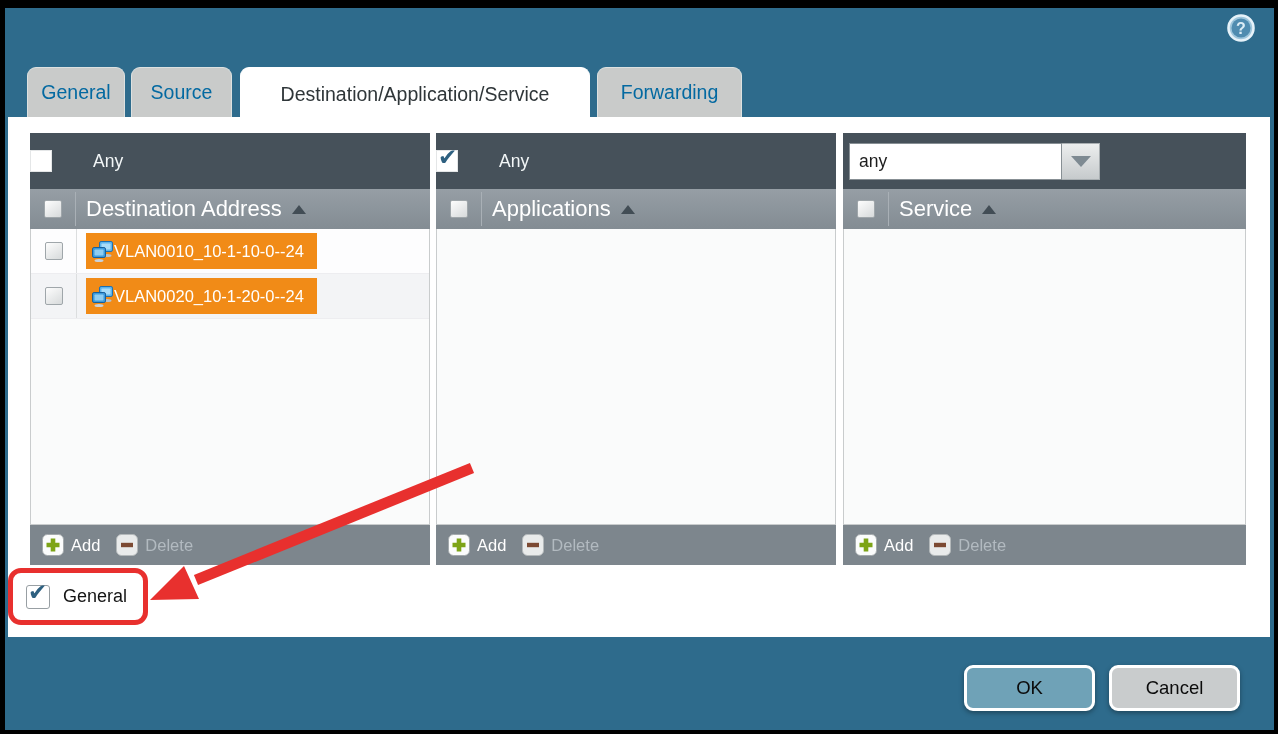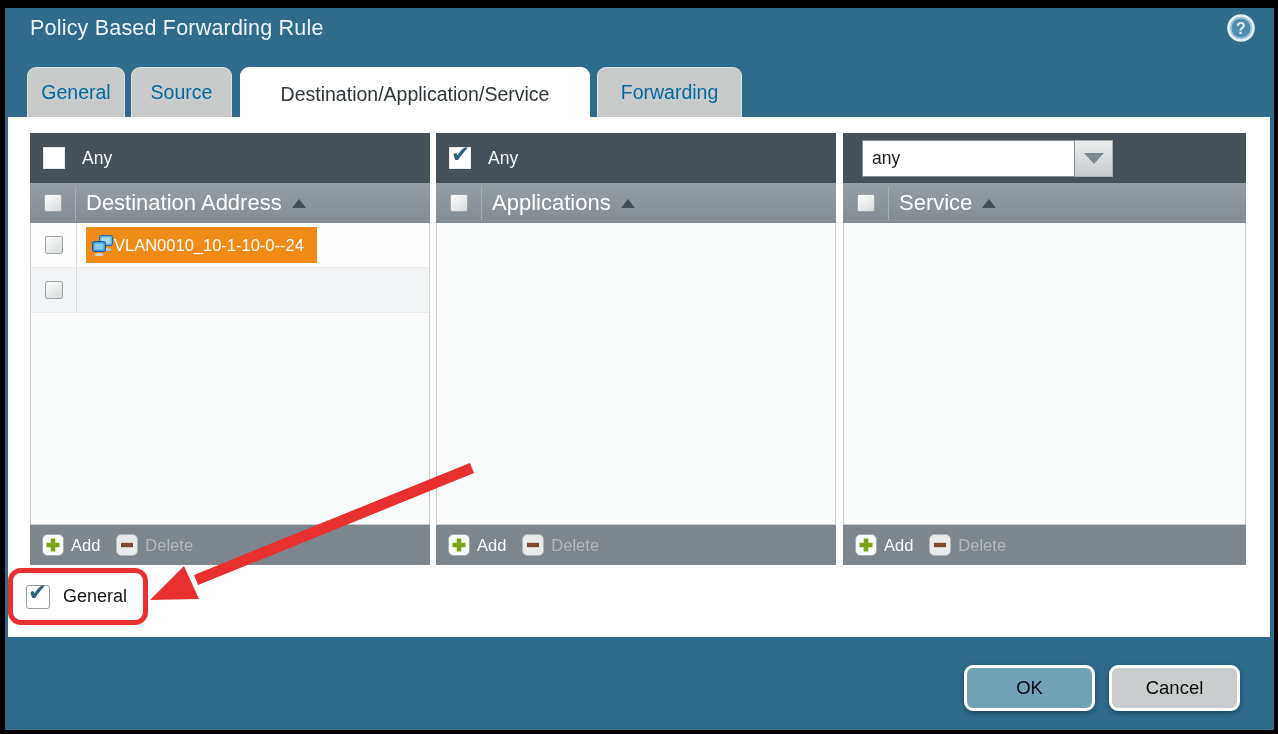--- a/index.html
+++ b/index.html
@@ -24,21 +24,21 @@
   .tab-source{left:131px;width:101px;}
   .tab-dest{left:240px;width:350px;}
   .tab-forwarding{left:597px;width:145px;}
   
   .content{position:absolute;left:8px;top:117px;width:1262px;height:520px;background:#ffffff;z-index:1;}
   
   .panel{position:absolute;top:133px;height:432px;display:flex;flex-direction:column;z-index:2;}
   .panel.p1{left:30px;width:400px;}
   .panel.p2{left:436px;width:400px;}
   .panel.p3{left:843px;width:403px;}
-  .p-any{height:50px;background:#46515a;display:flex;align-items:center;padding-left:13px;box-sizing:border-box;flex:none;}
+  .p-any{height:56px;background:#46515a;display:flex;align-items:center;box-sizing:border-box;flex:none;gap:24px;}
   .p-any .any-label{color:#f2f6f7;font-size:17.5px;margin-left:17px;}
   .p-col{height:40px;background:linear-gradient(#969ea5,#838c93);display:flex;align-items:center;color:#fff;font-size:22px;position:relative;flex:none;}
   .p-col .cbx{margin-left:14px;}
   .p-col .vline{position:absolute;left:45px;top:3px;bottom:3px;width:1px;background:#a9b0b6;}
   .p-col .col-label{margin-left:24px;}
   .p-body{flex:1;background:#fafbfb;border:1px solid #c9cccd;border-top:none;box-sizing:border-box;overflow:hidden;}
   .p-foot{height:40px;background:#7d868d;display:flex;align-items:center;padding-left:12px;box-sizing:border-box;flex:none;}
   .foot-btn{display:flex;align-items:center;gap:7px;cursor:pointer;}
   .add-label{color:#ffffff;font-size:16.5px;}
   .del-btn{margin-left:16px;}
@@ -80,21 +80,20 @@
   }
   .btn.ok{left:964px;background:#6fa2b7;}
   .btn.cancel{left:1109px;background:#c9cccd;}
 </style>
 </head>
 <body>
 
 <div class="frame">
   <div class="dialog-bg"></div>
 
-  <div class="title-text">Policy Based Forwarding Rule</div>
   <svg class="help" viewBox="0 0 30 30">
     <circle cx="15" cy="15" r="12.5" fill="#9ec6dc" stroke="#e6f2f9" stroke-width="2.6"></circle>
     <circle cx="15" cy="15" r="9.5" fill="#4f8cb0"></circle>
     <text x="15" y="21" text-anchor="middle" font-size="16" font-weight="bold" fill="#dcedf6" font-family="Liberation Sans, sans-serif">?</text>
   </svg>
 
   <div class="tab tab-general">
     <span>General</span>
   </div>
   <div class="tab tab-source">
@@ -134,20 +133,31 @@
             <rect x="1.5" y="7.5" width="13" height="10" rx="1.6" fill="#3d9bdc" stroke="#175f9b" stroke-width="1"></rect>
             <rect x="3.5" y="9.5" width="9" height="6" rx="0.8" fill="#8ecdf2"></rect>
           </svg>
           <span>VLAN0010_10-1-10-0--24</span>
         </div>
       </div>
       <div class="row alt">
         <div class="row-cb">
           <span class="cbx sm"></span>
         </div>
+        <div class="chip">
+          <svg width="23" height="23" viewBox="0 0 23 23">
+            <ellipse cx="8" cy="20.5" rx="4.5" ry="1.6" fill="#c9d2da"></ellipse>
+            <ellipse cx="16" cy="15.5" rx="4.5" ry="1.6" fill="#b9c4cd"></ellipse>
+            <rect x="8.5" y="1.5" width="13" height="10" rx="1.6" fill="#5cb4ec" stroke="#1f6fae" stroke-width="1"></rect>
+            <rect x="10.5" y="3.5" width="9" height="6" rx="0.8" fill="#a8dcf8"></rect>
+            <rect x="1.5" y="7.5" width="13" height="10" rx="1.6" fill="#3d9bdc" stroke="#175f9b" stroke-width="1"></rect>
+            <rect x="3.5" y="9.5" width="9" height="6" rx="0.8" fill="#8ecdf2"></rect>
+          </svg>
+          <span>VLAN0020_10-1-20-0--24</span>
+        </div>
       </div>
     </div>
     <div class="p-foot">
       <span class="foot-btn">
         <svg width="22" height="22" viewBox="0 0 22 22">
           <rect x="0.5" y="0.5" width="21" height="21" rx="5" fill="#fbfcfc" stroke="#a3a9ac"></rect>
           <path d="M11 4.5 V17.5 M4.5 11 H17.5" stroke="#7da417" stroke-width="4.6"></path>
         </svg>
         <span class="add-label">Add</span>
       </span>

